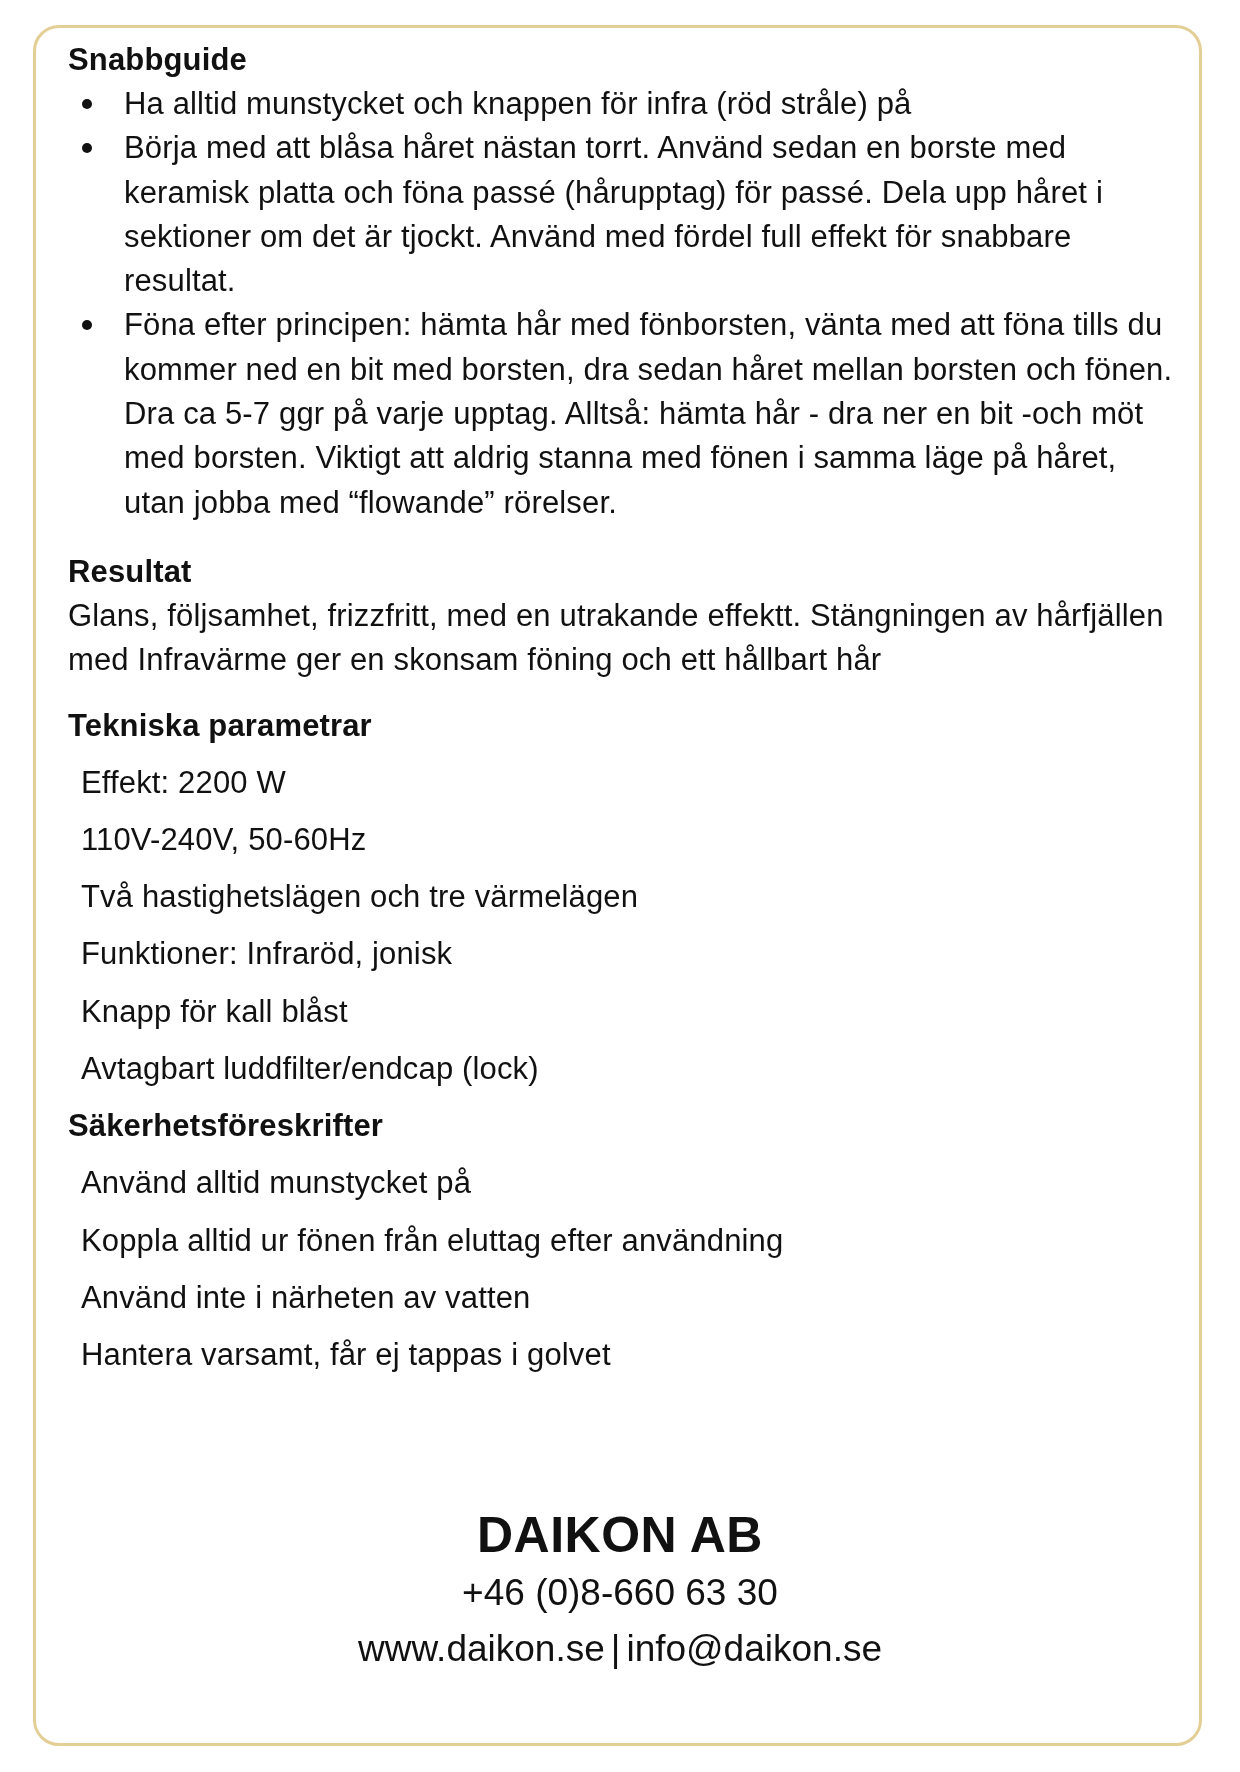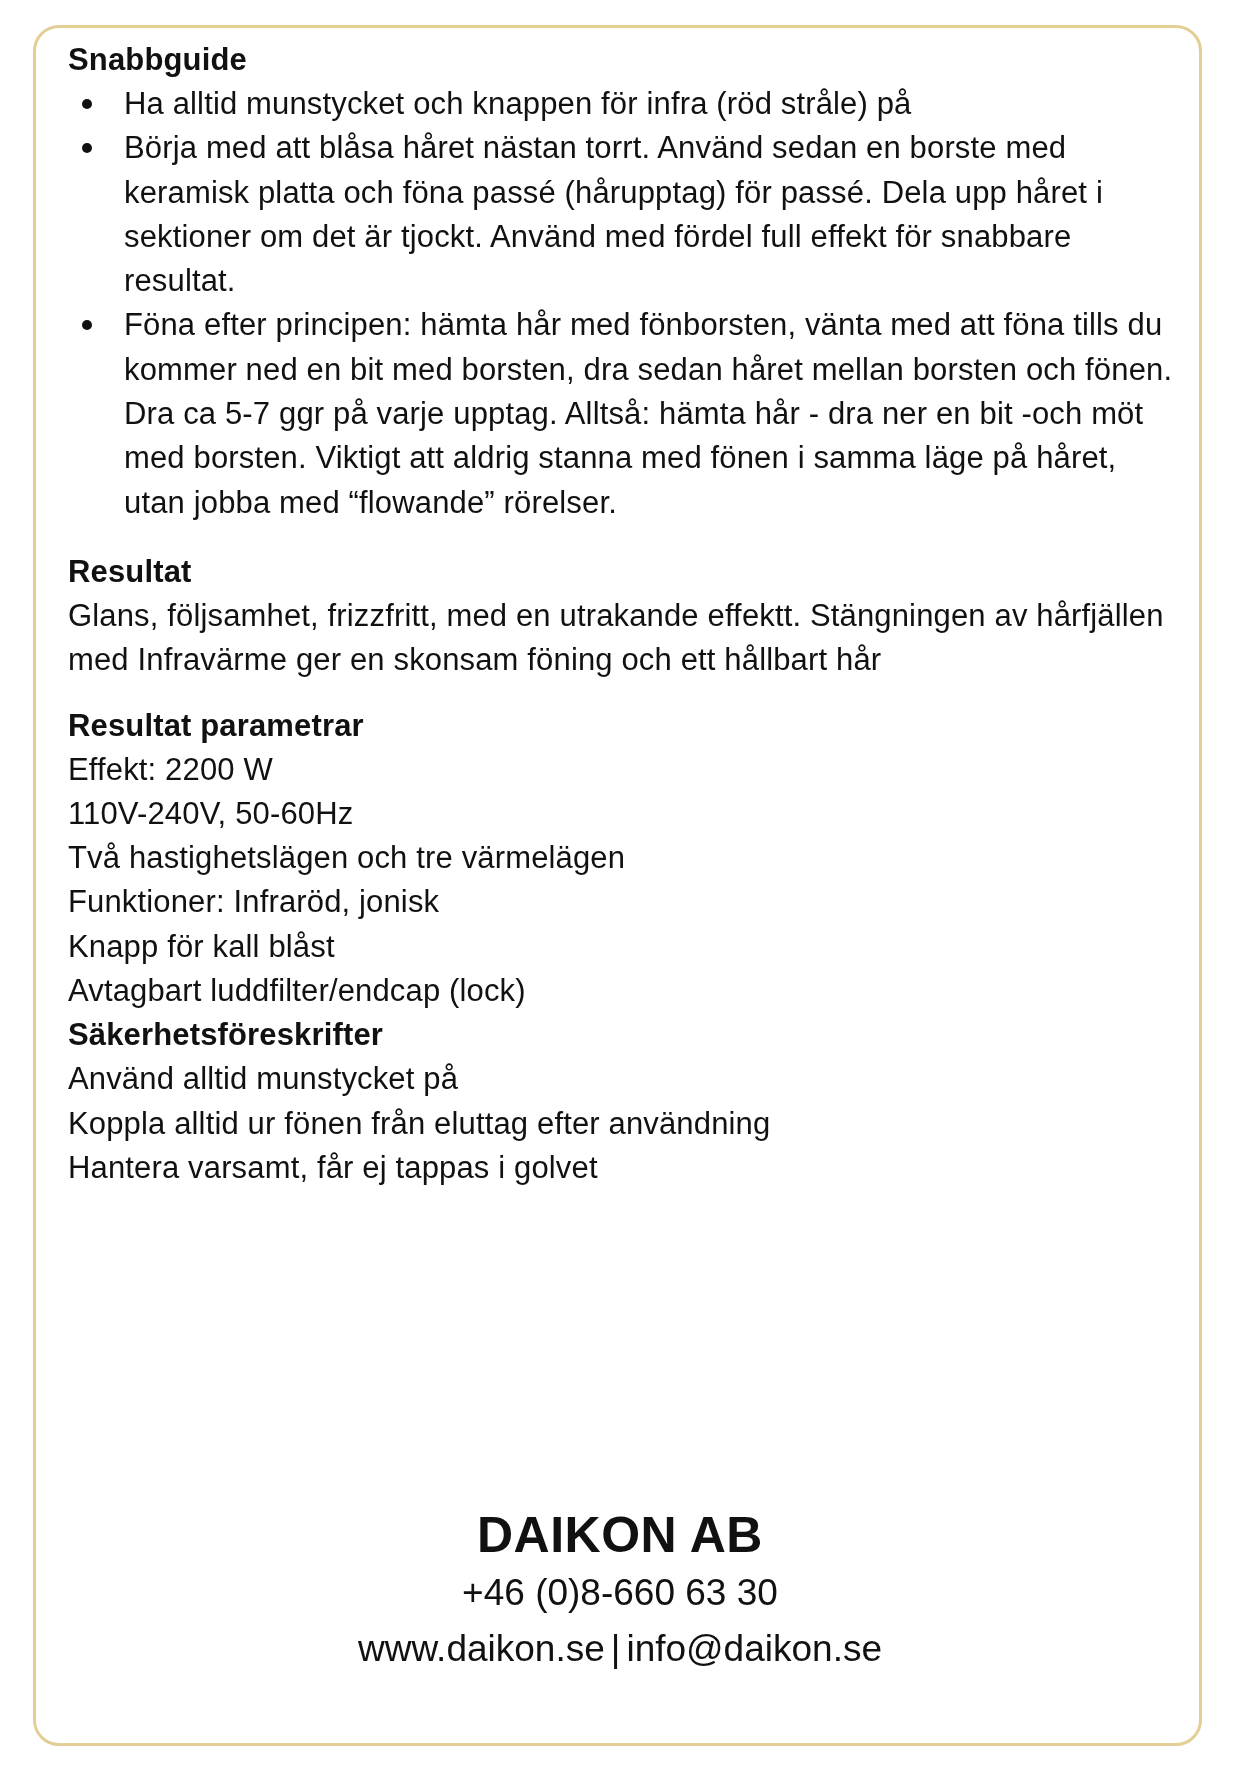--- a/index.html
+++ b/index.html
@@ -60,21 +60,21 @@
       border-radius: 50%;
       background: #111111;
     }
     .bullet-text {
       display: block;
       width: 1050px;
     }
     .section-gap { height: 25px; }
     .section-gap-small { height: 21px; }
     p.line {
-      margin: 0;
+      margin: 13px;
     }
     .paragraph {
       margin: 0;
       width: 1120px;
     }
     .footer {
       position: absolute;
       left: 0;
       width: 1240px;
       top: 1505px;
@@ -116,34 +116,35 @@
     </li>
   </ul>
 
   <div class="section-gap"></div>
 
   <h2 class="heading">Resultat</h2>
   <p class="paragraph">Glans, följsamhet, frizzfritt, med en utrakande effektt. Stängningen av hårfjällen med Infravärme ger en skonsam föning och ett hållbart hår</p>
 
   <div class="section-gap-small"></div>
 
-  <h2 class="heading">Resultat parametrar</h2>
+  <h2 class="heading">Tekniska parametrar</h2>
   <div>
     <p class="line">Effekt: 2200 W</p>
     <p class="line">110V-240V, 50-60Hz</p>
     <p class="line">Två hastighetslägen och tre värmelägen</p>
     <p class="line">Funktioner: Infraröd, jonisk</p>
     <p class="line">Knapp för kall blåst</p>
     <p class="line">Avtagbart luddfilter/endcap (lock)</p>
   </div>
 
   <h2 class="heading">Säkerhetsföreskrifter</h2>
   <div>
     <p class="line">Använd alltid munstycket på</p>
     <p class="line">Koppla alltid ur fönen från eluttag efter användning</p>
+    <p class="line">Använd inte i närheten av vatten</p>
     <p class="line">Hantera varsamt, får ej tappas i golvet</p>
   </div>
 </div>
 
 <div class="footer">
   <p class="footer-line company">DAIKON AB</p>
   <p class="footer-line">+46 (0)8-660 63 30</p>
   <p class="footer-line">
     <span>www.daikon.se</span><span class="sep">|</span><span>info@daikon.se</span>
   </p>

